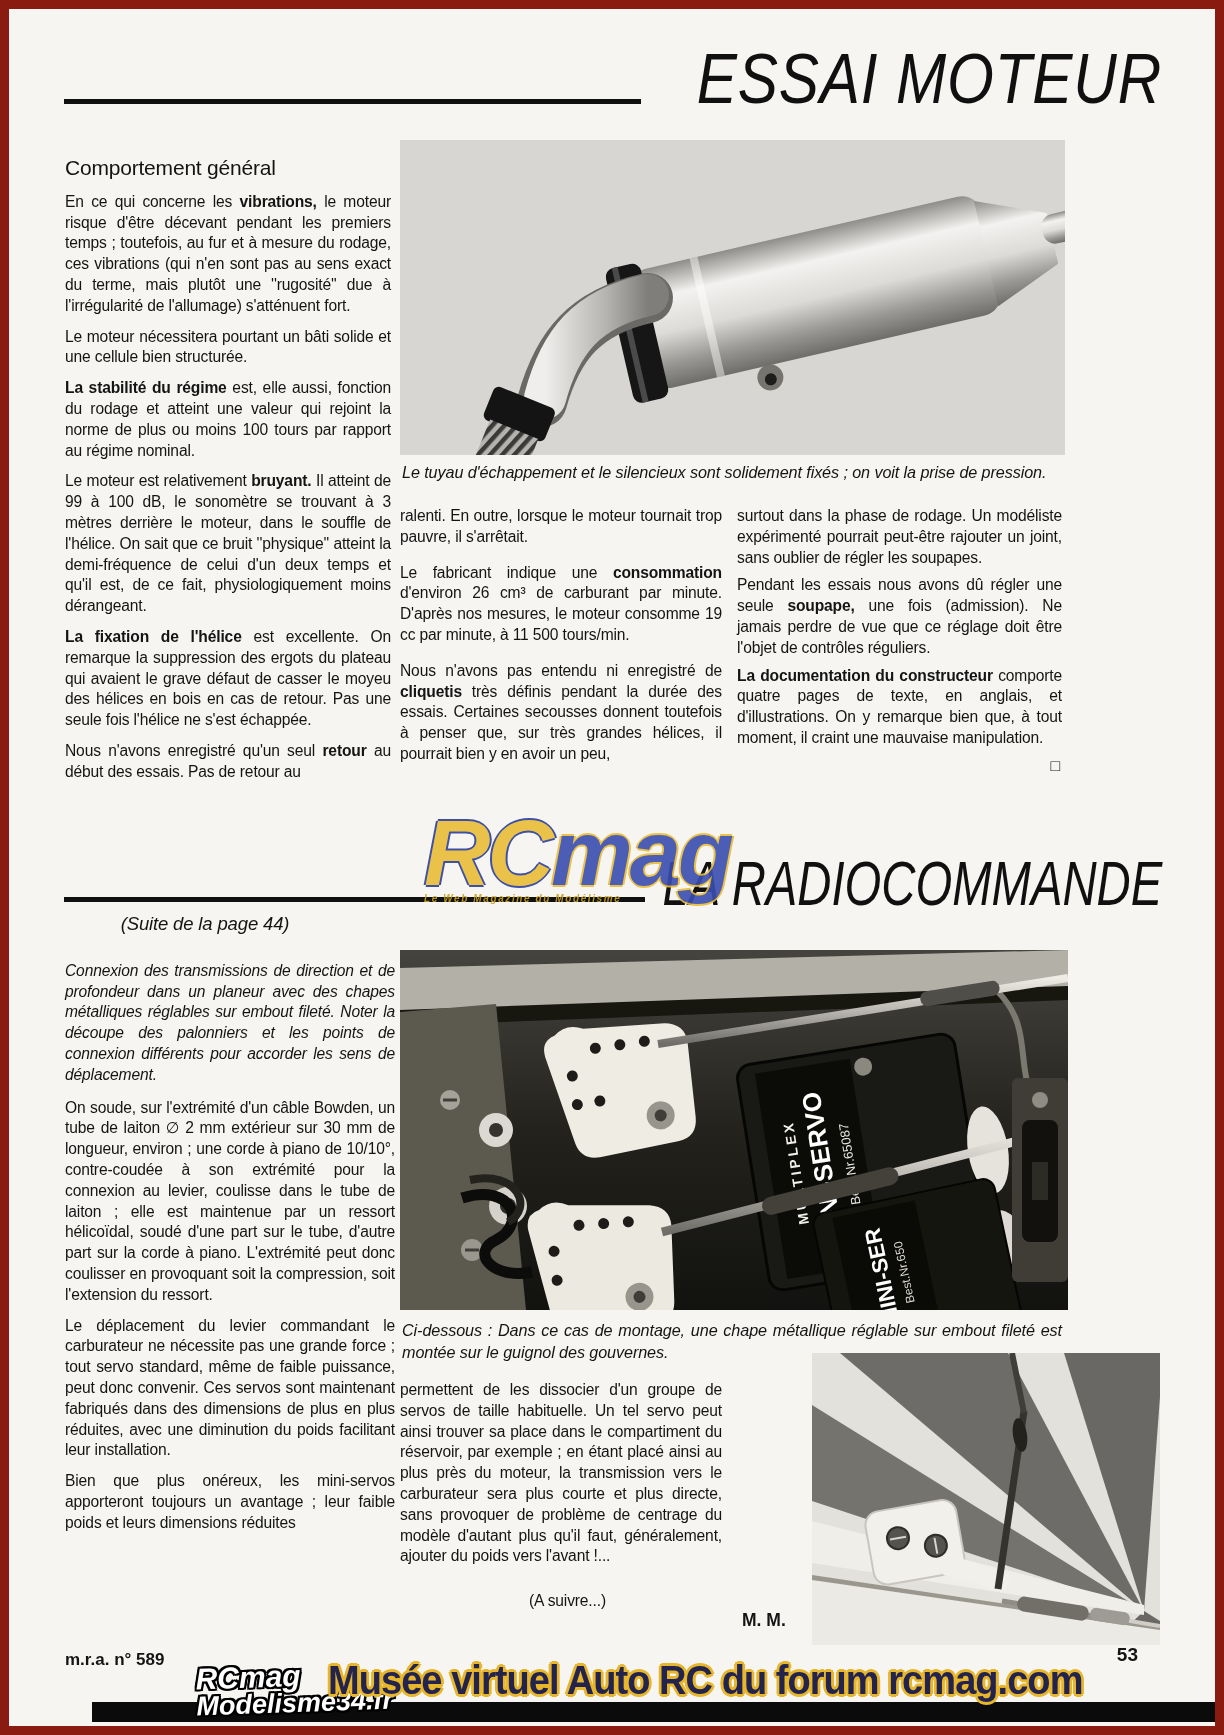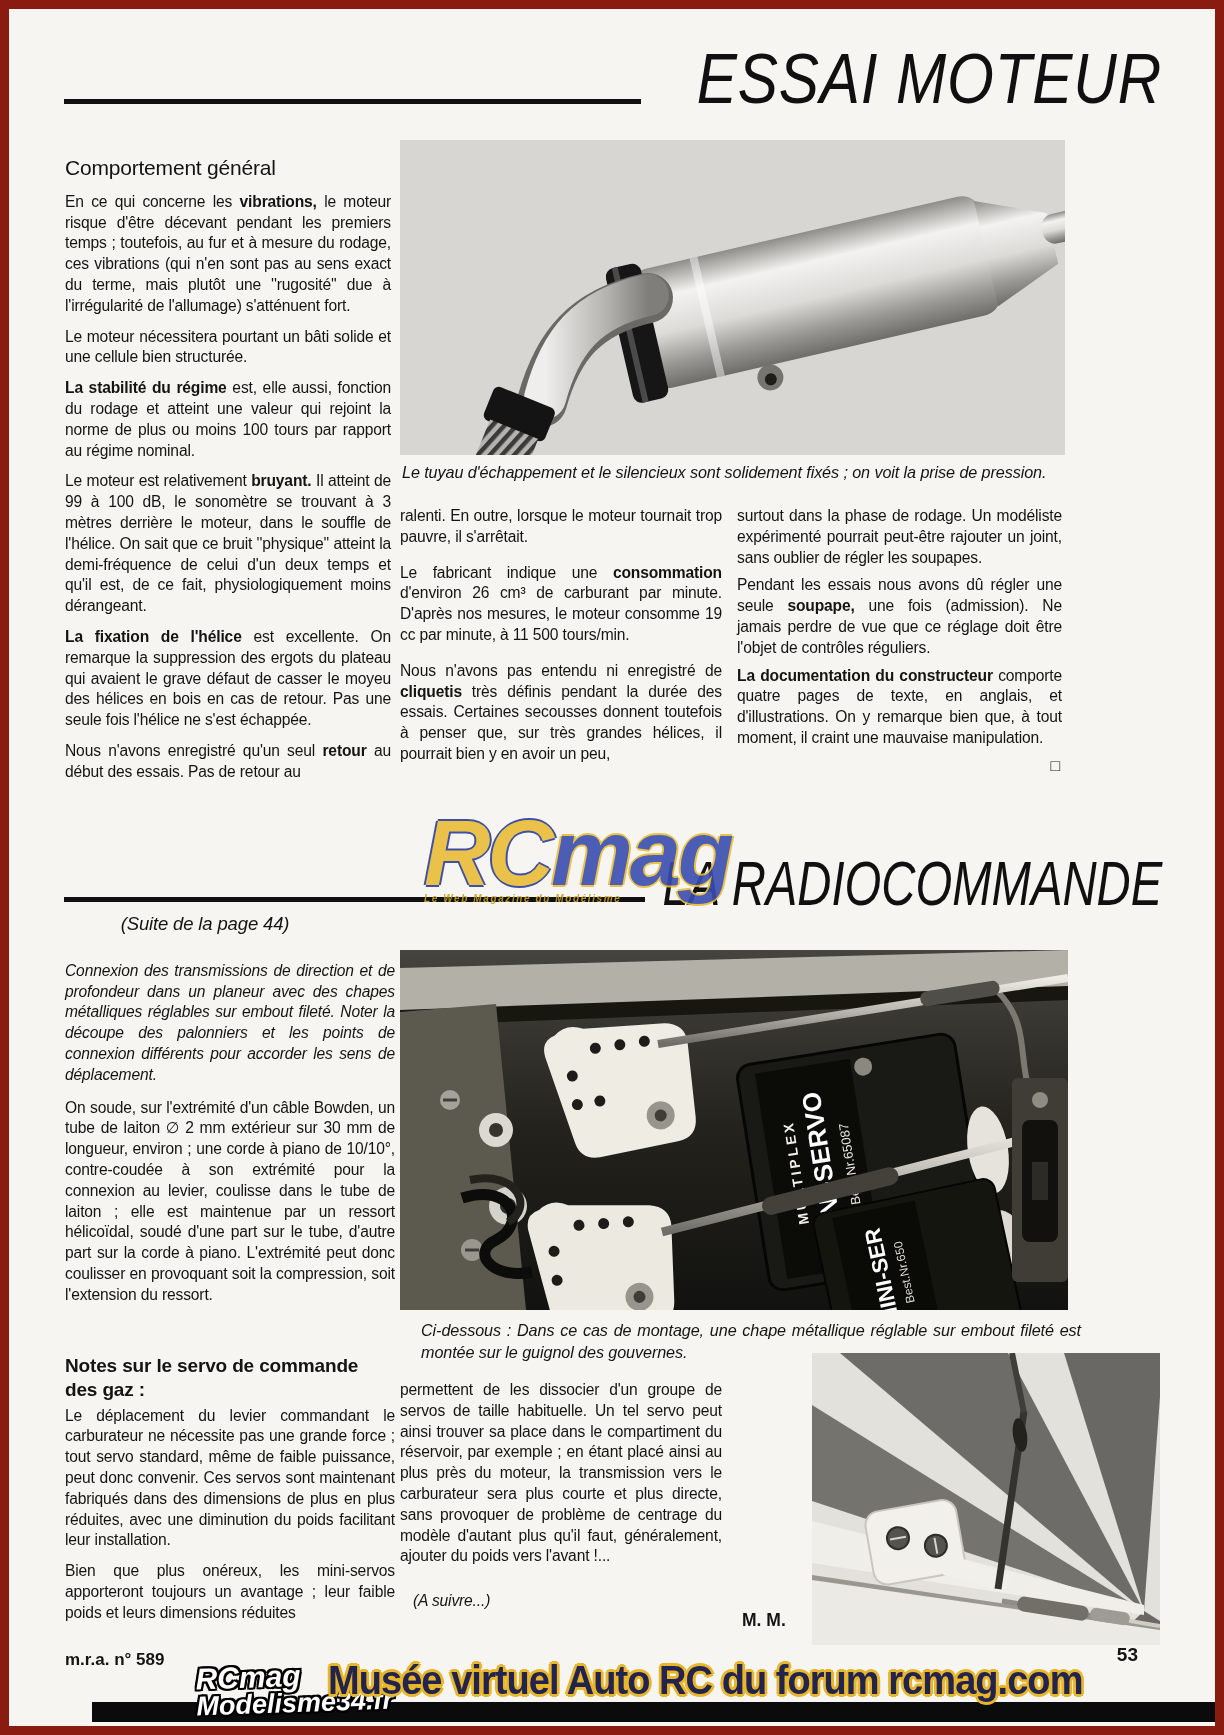--- a/index.html
+++ b/index.html
@@ -26,25 +26,25 @@
   .colR{left:737px;top:506px;width:325px;}
   .colR p{margin-bottom:7px;}
   .colL2{left:65px;top:914px;width:330px;}
   .colM2{left:400px;top:1380px;width:322px;}
   .b, .col .b{font-weight:bold;}
   .article-heading{font-size:21px;font-weight:normal;margin:0 0 13px;letter-spacing:-.2px;text-align:left;}
   .subheading{font-size:19px;font-weight:bold;line-height:24px;margin:48px 0 4px;text-align:left;}
   .caption{position:absolute;font-style:italic;font-size:16.2px;line-height:21.5px;
            letter-spacing:-.1px;text-align:justify;z-index:3;}
   .cap1{left:402px;top:462px;width:660px;}
-  .cap2{left:402px;top:1320px;width:660px;margin-left:19px;}
+  .cap2{left:402px;top:1320px;width:660px;}
   .suite{font-style:italic;font-size:18.5px;margin:0 0 26px;text-align:center;width:280px;}
   .lead-italic{font-style:italic;margin-bottom:12px;}
   .endline{text-align:right;padding-right:2px;font-size:16px;}
-  .asuivre{font-style:italic;margin-top:24px;text-align:left;margin-left:13px;}
+  .asuivre{margin-top:24px;text-align:center;margin-left:13px;}
   .signature{position:absolute;left:742px;top:1610px;font-weight:bold;font-size:17.5px;z-index:3;}
 
   
   .photo{position:absolute;z-index:1;line-height:0;}
   .ph1{left:400px;top:140px;width:665px;height:315px;}
   .ph2{left:400px;top:950px;width:668px;height:360px;}
   .ph3{left:812px;top:1353px;width:348px;height:292px;}
 
   
   .issue{position:absolute;left:65px;top:1650px;font-size:17px;font-weight:bold;z-index:3;}
@@ -149,21 +149,20 @@
     <div class="big"><span class="rc">RC</span><span class="mag">mag</span></div>
     <div class="tag">Le Web Magazine du Modélisme</div>
   </div>
 
   <div class="col colL2">
     <div class="suite">(Suite de la page 44)</div>
     <div class="lead-italic">Connexion des transmissions de direction et de profondeur dans un planeur avec des chapes métalliques réglables sur embout fileté. Noter la découpe des palonniers et les points de connexion différents pour accorder les sens de déplacement.</div>
     <div>
         <p><span>On soude, sur l'extrémité d'un câble Bowden, un tube de laiton ∅ 2 mm extérieur sur 30 mm de longueur, environ ; une corde à piano de 10/10°, contre-coudée à son extrémité pour la connexion au levier, coulisse dans le tube de laiton ; elle est maintenue par un ressort hélicoïdal, soudé d'une part sur le tube, d'autre part sur la corde à piano. L'extrémité peut donc coulisser en provoquant soit la compression, soit l'extension du ressort.</span></p>
       </div>
-    <h3 class="subheading">Notes sur le servo de commande des gaz :</h3>
     <div>
         <p><span>Le déplacement du levier commandant le carburateur ne nécessite pas une grande force ; tout servo standard, même de faible puissance, peut donc convenir. Ces servos sont maintenant fabriqués dans des dimensions de plus en plus réduites, avec une diminution du poids facilitant leur installation.</span></p>
         <p><span>Bien que plus onéreux, les mini-servos apporteront toujours un avantage ; leur faible poids et leurs dimensions réduites</span></p>
       </div>
   </div>
 
   <div class="photo ph2">
     <svg width="668" height="360" viewBox="0 0 668 360">
       <defs>
         <linearGradient id="gDark" x1="0" y1="0" x2="0" y2="1">

